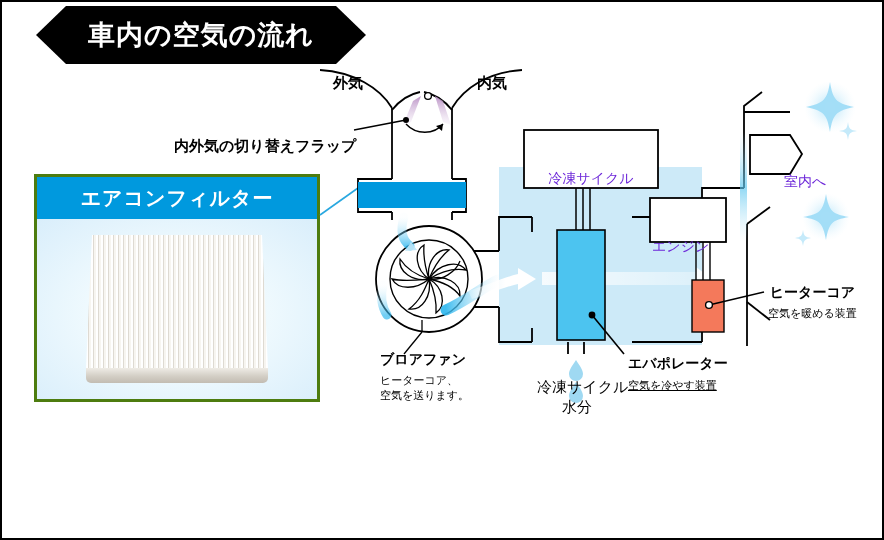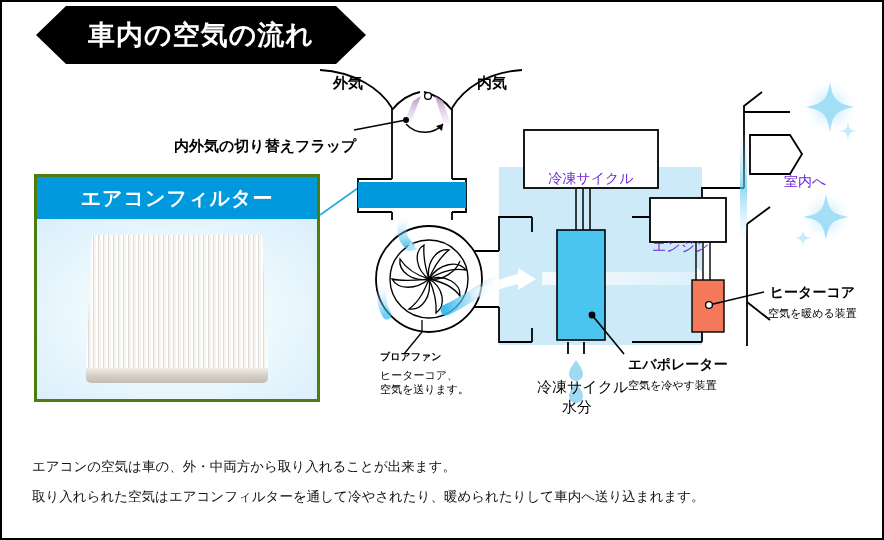--- a/index.html
+++ b/index.html
@@ -365,38 +365,34 @@
 
   <div class="abs lbl lbl-bold" style="left:172px; top:134px;">内外気の切り替えフラップ</div>
 
   <div class="abs boxlabel" style="left:530px; top:140px; width:118px; text-align:center;">冷凍サイクル</div>
 
   <div class="abs boxlabel" style="left:650px; top:208px; width:72px; ">エンジン</div>
 
   <div class="abs boxlabel" style="left:782px; top:143px;">室内へ</div>
 
   <div class="abs" style="left:378px; top:348px;">
-    <div class="lbl lbl-bold" style="font-size:10px;">ブロアファン</div>
+    <div class="lbl lbl-bold" style="font-size:14px;">ブロアファン</div>
     <div class="lbl lbl-sub" style="margin-top:4px;">ヒーターコア、</div>
     <div class="lbl lbl-sub">空気を送ります。</div>
   </div>
 
   <div class="abs lbl lbl-center" style="left:535px; top:375px; width:80px;">
     <div>冷凍サイクル</div>
     <div>水分</div>
   </div>
 
   <div class="abs" style="left:626px; top:353px;">
-    <div class="lbl lbl-bold" style="font-size:14px;">エバポレーター</div>
-    <div class="lbl lbl-sub" style="margin-top:4px;">空気を冷やす装置</div>
+    <div class="lbl lbl-bold" style="font-size:14px;font-family:Liberation Serif, serif;">エバポレーター</div>
+    <div class="lbl lbl-sub" style="margin-top:4px;text-decoration:underline;">空気を冷やす装置</div>
   </div>
 
   <div class="abs" style="left:766px; top:281px;">
     <div class="lbl lbl-bold" style="font-size:14px;text-align:center;">ヒーターコア</div>
     <div class="lbl lbl-sub" style="margin-top:4px;">空気を暖める装置</div>
   </div>
 
-  <div id="caption" class="abs">
-    <p>エアコンの空気は車の、外・中両方から取り入れることが出来ます。</p>
-    <p>取り入れられた空気はエアコンフィルターを通して冷やされたり、暖められたりして車内へ送り込まれます。</p>
-  </div>
 
 </div>
 
 </body></html>

